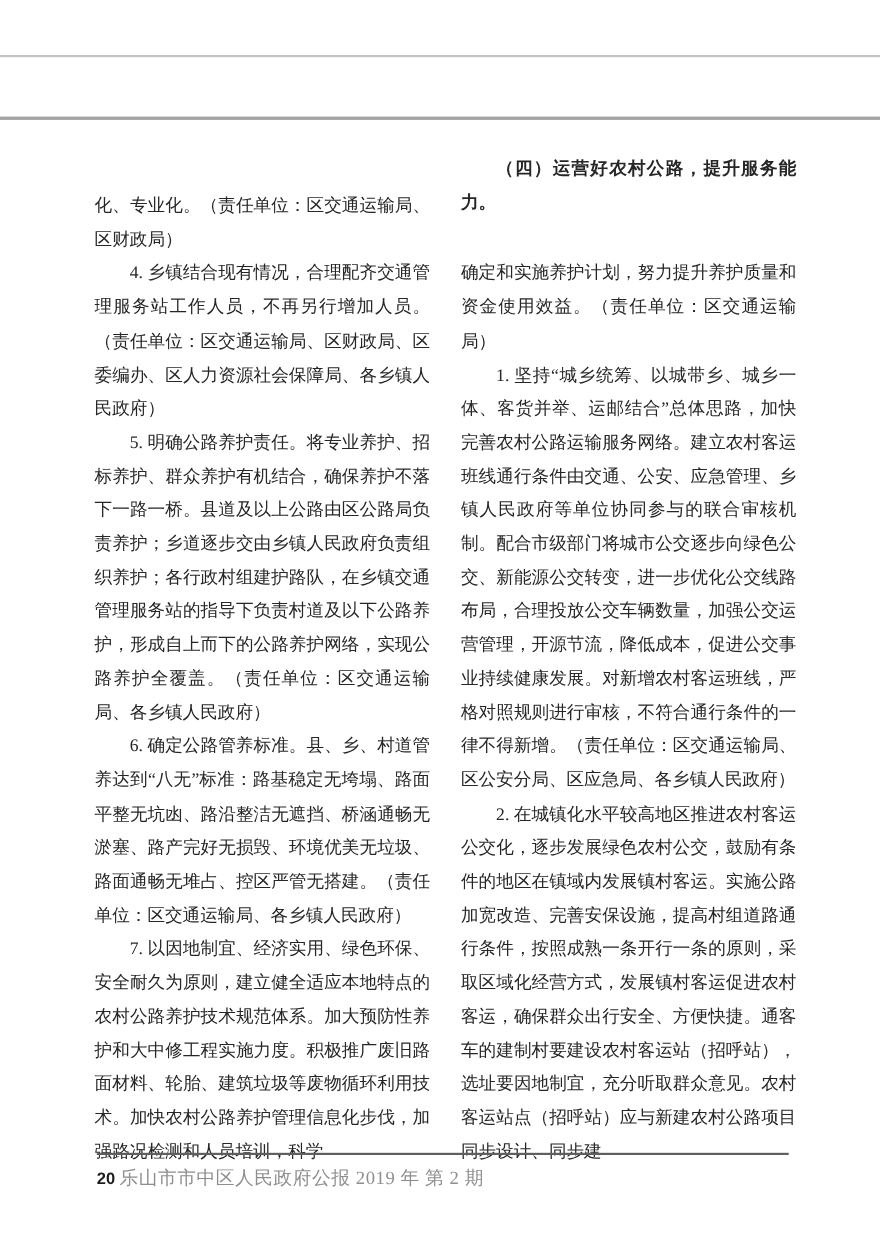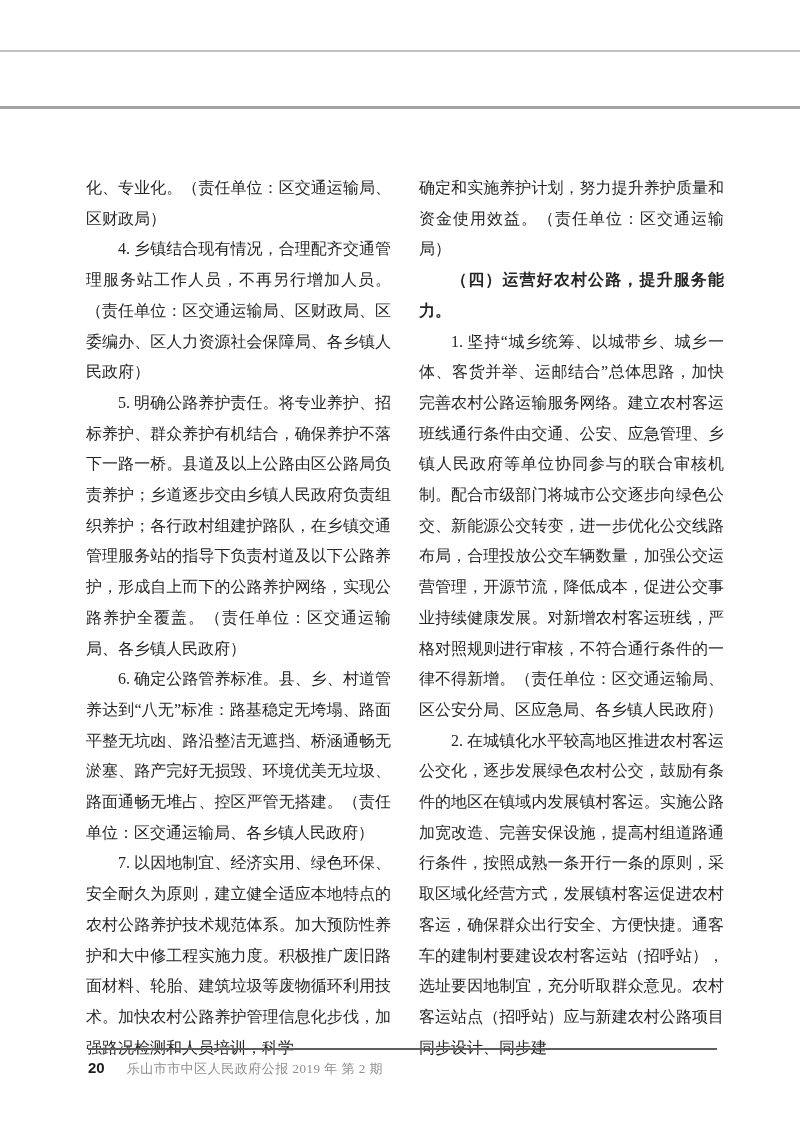--- a/index.html
+++ b/index.html
@@ -87,24 +87,24 @@
     left: 88px;
     display: flex;
     align-items: baseline;
     white-space: nowrap;
   }
   .footer .page-num {
     font-family: "Liberation Sans", "DejaVu Sans", sans-serif;
     font-weight: bold;
     font-size: 15px;
     color: #1d1d1d;
-    margin-right: 22px;
+    margin-right: 4px;
   }
   .footer .journal {
-    font-size: 13px;
+    font-size: 17px;
     color: #8e8e8e;
     letter-spacing: 0.5px;
   }
 </style>
 </head>
 <body>
 
 <div class="page">
 
   <div class="banner-topline"></div>
@@ -116,22 +116,22 @@
 
     <div class="column">
       <p class="para flush">化、专业化。（责任单位：区交通运输局、区财政局）</p>
       <p class="para">4. 乡镇结合现有情况，合理配齐交通管理服务站工作人员，不再另行增加人员。（责任单位：区交通运输局、区财政局、区委编办、区人力资源社会保障局、各乡镇人民政府）</p>
       <p class="para">5. 明确公路养护责任。将专业养护、招标养护、群众养护有机结合，确保养护不落下一路一桥。县道及以上公路由区公路局负责养护；乡道逐步交由乡镇人民政府负责组织养护；各行政村组建护路队，在乡镇交通管理服务站的指导下负责村道及以下公路养护，形成自上而下的公路养护网络，实现公路养护全覆盖。（责任单位：区交通运输局、各乡镇人民政府）</p>
       <p class="para">6. 确定公路管养标准。县、乡、村道管养达到“八无”标准：路基稳定无垮塌、路面平整无坑凼、路沿整洁无遮挡、桥涵通畅无淤塞、路产完好无损毁、环境优美无垃圾、路面通畅无堆占、控区严管无搭建。（责任单位：区交通运输局、各乡镇人民政府）</p>
       <p class="para">7. 以因地制宜、经济实用、绿色环保、安全耐久为原则，建立健全适应本地特点的农村公路养护技术规范体系。加大预防性养护和大中修工程实施力度。积极推广废旧路面材料、轮胎、建筑垃圾等废物循环利用技术。加快农村公路养护管理信息化步伐，加强路况检测和人员培训，科学</p>
     </div>
 
     <div class="column">
+      <p class="para kai-bold">（四）运营好农村公路，提升服务能力。</p>
       <p class="para flush">确定和实施养护计划，努力提升养护质量和资金使用效益。（责任单位：区交通运输局）</p>
-      <p class="para kai-bold">（四）运营好农村公路，提升服务能力。</p>
       <p class="para">1. 坚持“城乡统筹、以城带乡、城乡一体、客货并举、运邮结合”总体思路，加快完善农村公路运输服务网络。建立农村客运班线通行条件由交通、公安、应急管理、乡镇人民政府等单位协同参与的联合审核机制。配合市级部门将城市公交逐步向绿色公交、新能源公交转变，进一步优化公交线路布局，合理投放公交车辆数量，加强公交运营管理，开源节流，降低成本，促进公交事业持续健康发展。对新增农村客运班线，严格对照规则进行审核，不符合通行条件的一律不得新增。（责任单位：区交通运输局、区公安分局、区应急局、各乡镇人民政府）</p>
       <p class="para">2. 在城镇化水平较高地区推进农村客运公交化，逐步发展绿色农村公交，鼓励有条件的地区在镇域内发展镇村客运。实施公路加宽改造、完善安保设施，提高村组道路通行条件，按照成熟一条开行一条的原则，采取区域化经营方式，发展镇村客运促进农村客运，确保群众出行安全、方便快捷。通客车的建制村要建设农村客运站（招呼站），选址要因地制宜，充分听取群众意见。农村客运站点（招呼站）应与新建农村公路项目同步设计、同步建</p>
     </div>
 
   </div>
 
   <div class="footer-rule"></div>
 
   <div class="footer">
     <span class="page-num">20</span>

